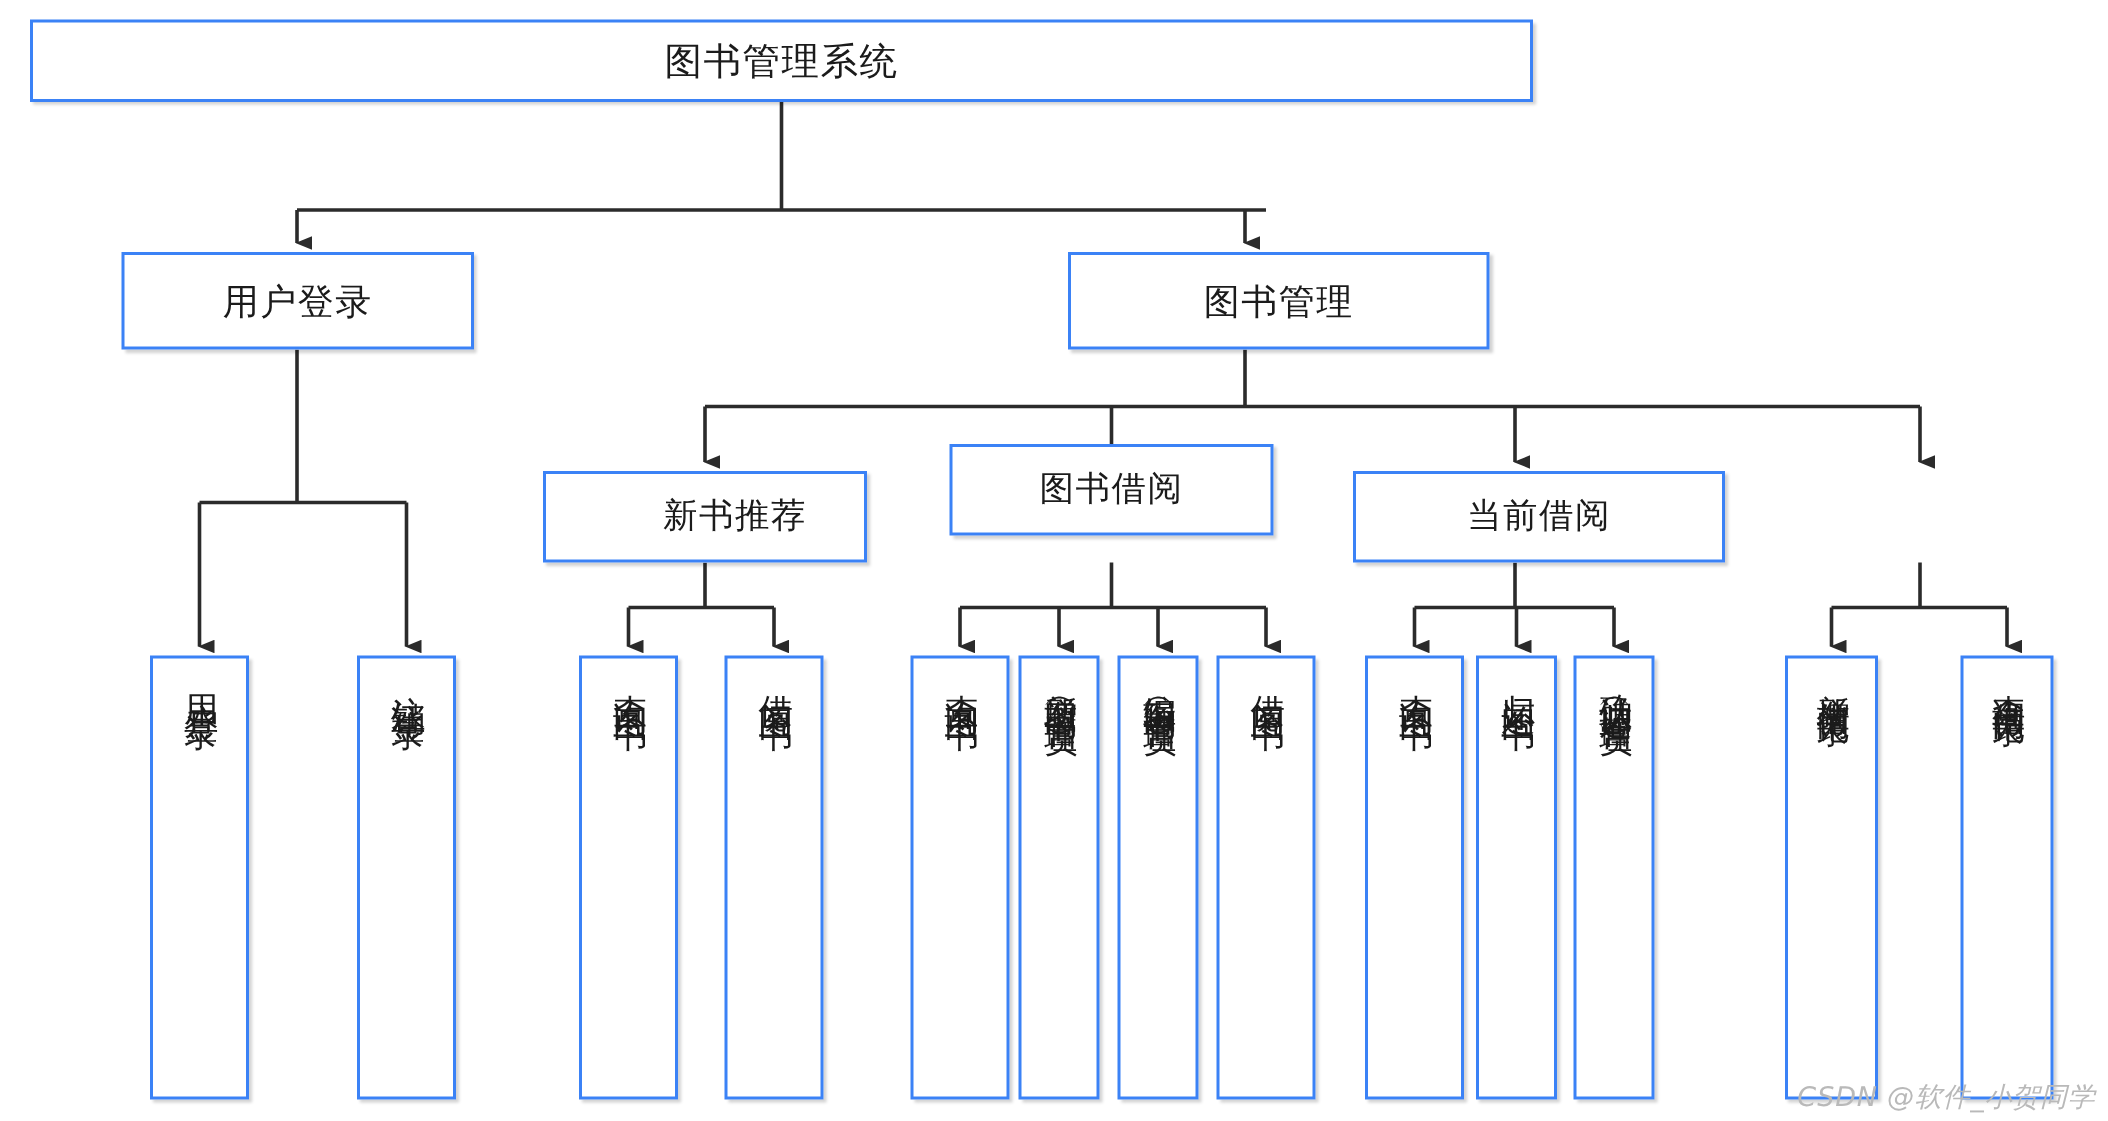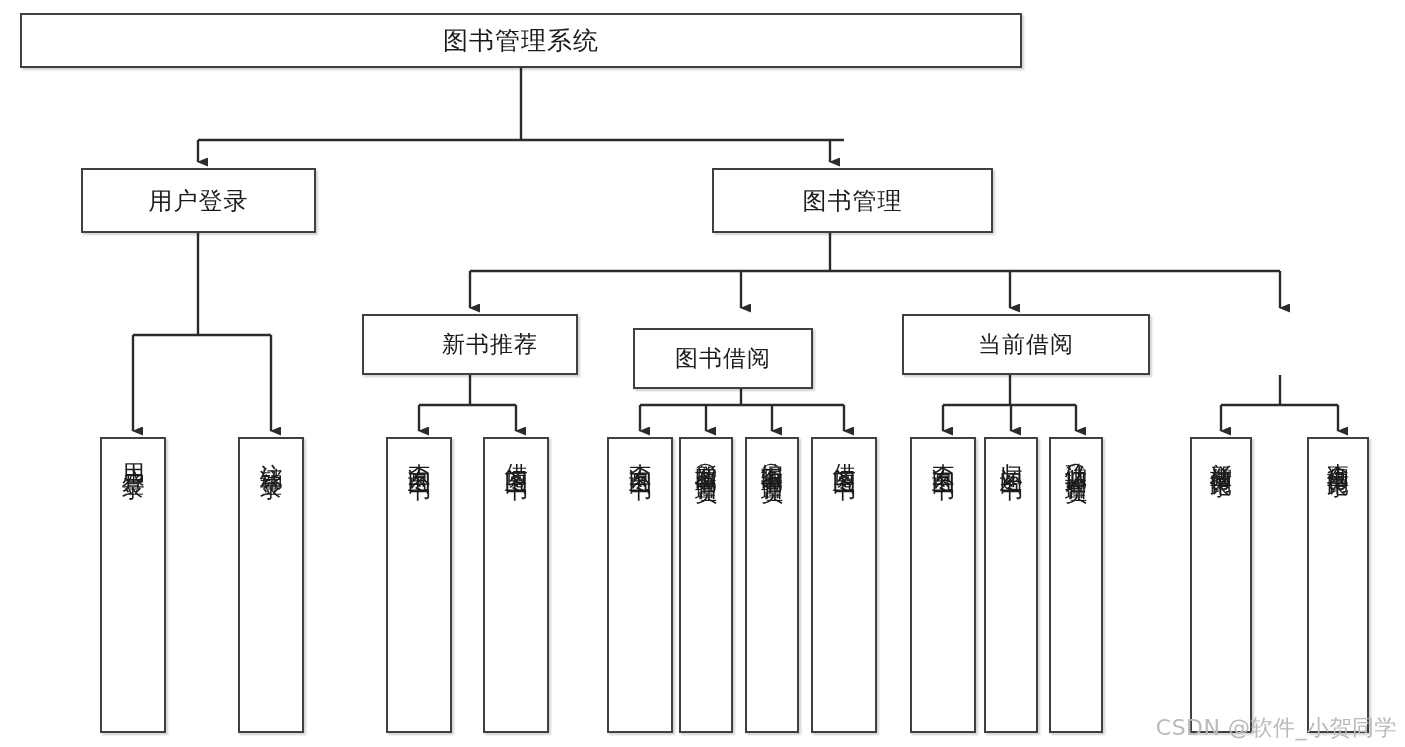--- a/index.html
+++ b/index.html
@@ -23,21 +23,21 @@
     left: 0;
     top: 0;
     width: 1405px;
     height: 747px;
     pointer-events: none;
   }
   .node {
     position: absolute;
     box-sizing: border-box;
     background: #ffffff;
-    border: 2px solid #404040;
+    border: 2px solid #3b82f6;
     display: flex;
     align-items: center;
     justify-content: center;
     box-shadow: 2px 2px 2px rgba(0,0,0,0.18);
   }
   .node .label {
     color: #1b1b1b;
     letter-spacing: 1px;
     line-height: 1.25;
     white-space: pre;
@@ -60,24 +60,25 @@
     white-space: pre;
   }
   .node-leaf.tall-text .label {
     font-size: 22px;
     letter-spacing: 3px;
   }
   #watermark {
     position: absolute;
     right: 8px;
     bottom: 4px;
-    font-size: 22px;
+    font-size: 18px;
     color: #b9b9b9;
     white-space: nowrap;
     letter-spacing: 0.5px;
+    font-style: italic;
   }
 </style>
 </head>
 <body>
 
 <div id="diagram-root">
 
   <svg class="edges" viewBox="0 0 1405 747" xmlns="http://www.w3.org/2000/svg">
     <defs>
       <marker id="arrowhead" markerWidth="9" markerHeight="11" refX="4.5" refY="10" orient="auto" markerUnits="userSpaceOnUse">
@@ -135,21 +136,21 @@
   <div class="node node-l1" style="left:81px; top:168px; width:235px; height:65px;">
     <span class="label">用户登录</span>
   </div>
   <div class="node node-l1" style="left:712px; top:168px; width:281px; height:65px;">
     <span class="label">图书管理</span>
   </div>
 
   <div class="node node-l2" style="left:362px; top:314px; width:216px; height:61px;padding-left:40px;">
     <span class="label">新书推荐</span>
   </div>
-  <div class="node node-l2" style="left:633px; top:328px; width:180px; height:61px;">
+  <div class="node node-l2" style="left:633px; top:296px; width:216px; height:61px;">
     <span class="label">图书借阅</span>
   </div>
   <div class="node node-l2" style="left:902px; top:314px; width:248px; height:61px;">
     <span class="label">当前借阅</span>
   </div>
 
   <div class="node node-leaf" style="left:100px; top:437px; width:66px; height:296px;">
     <span class="label">用户登录</span>
   </div>
   <div class="node node-leaf" style="left:238px; top:437px; width:66px; height:296px;">

